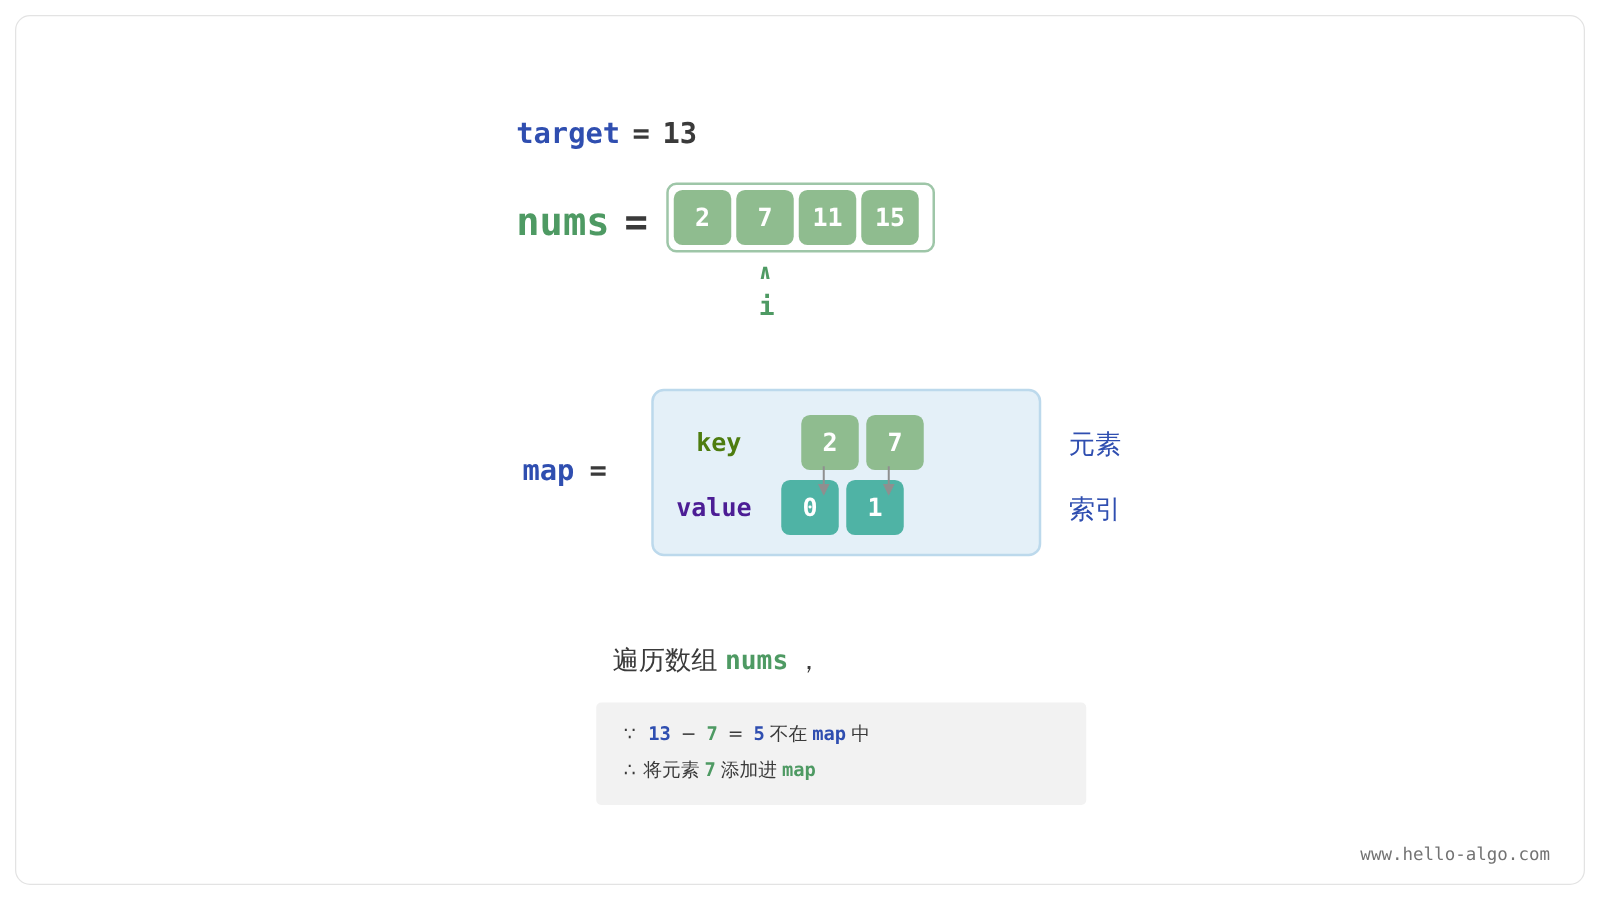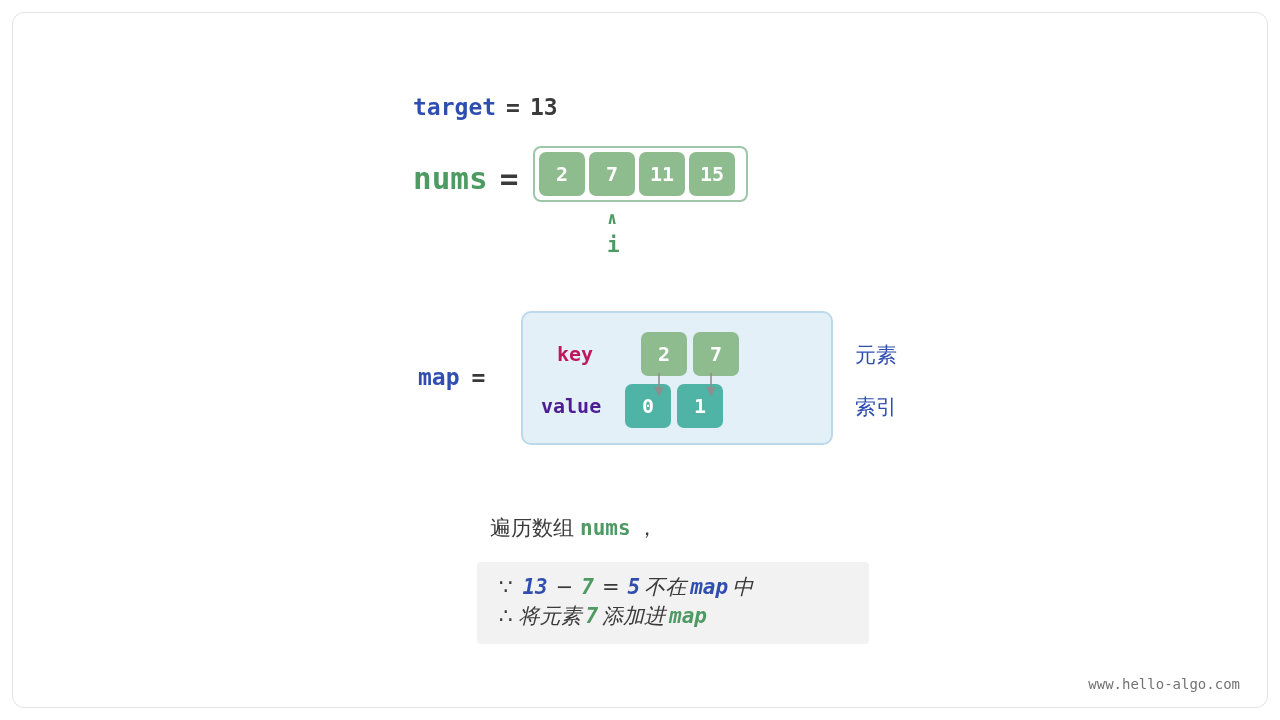--- a/index.html
+++ b/index.html
@@ -148,21 +148,21 @@
   .map-row {
     position: absolute;
     display: flex;
     align-items: center;
   }
   .map-row-key { left: 34px; top: 19px; }
   .map-row-val { left: 18px; top: 71px; }
   .map-rowlabel {
     font-size: 20px;
     font-weight: bold;
-    color: #be185d;
+    color: #4d7c0f;
     font-family: "DejaVu Sans Mono", monospace;
     width: 84px;
     text-align: left;
   }
   .map-rowlabel.value-lbl { color: #4c1d95; }
   .kv-cells {
     display: flex;
     gap: 6px;
   }
   .kv-cell {
@@ -222,26 +222,25 @@
     left: 477px;
     top: 562px;
     width: 392px;
     height: 82px;
     background: #f2f2f2;
     border-radius: 4px;
     box-sizing: border-box;
     padding: 11px 22px;
   }
   .note-line {
-    font-size: 21px;
+    font-size: 15px;
     color: #3a3a3a;
     font-family: "DejaVu Sans", sans-serif;
     white-space: nowrap;
     line-height: 29px;
-    font-style: italic;
   }
   .note-line .sym {
     color: #3a3a3a;
     margin-right: 6px;
   }
   .note-line .num {
     font-family: "DejaVu Sans Mono", monospace;
     color: #2f4eb0;
     font-weight: bold;
     margin: 0 4px;

